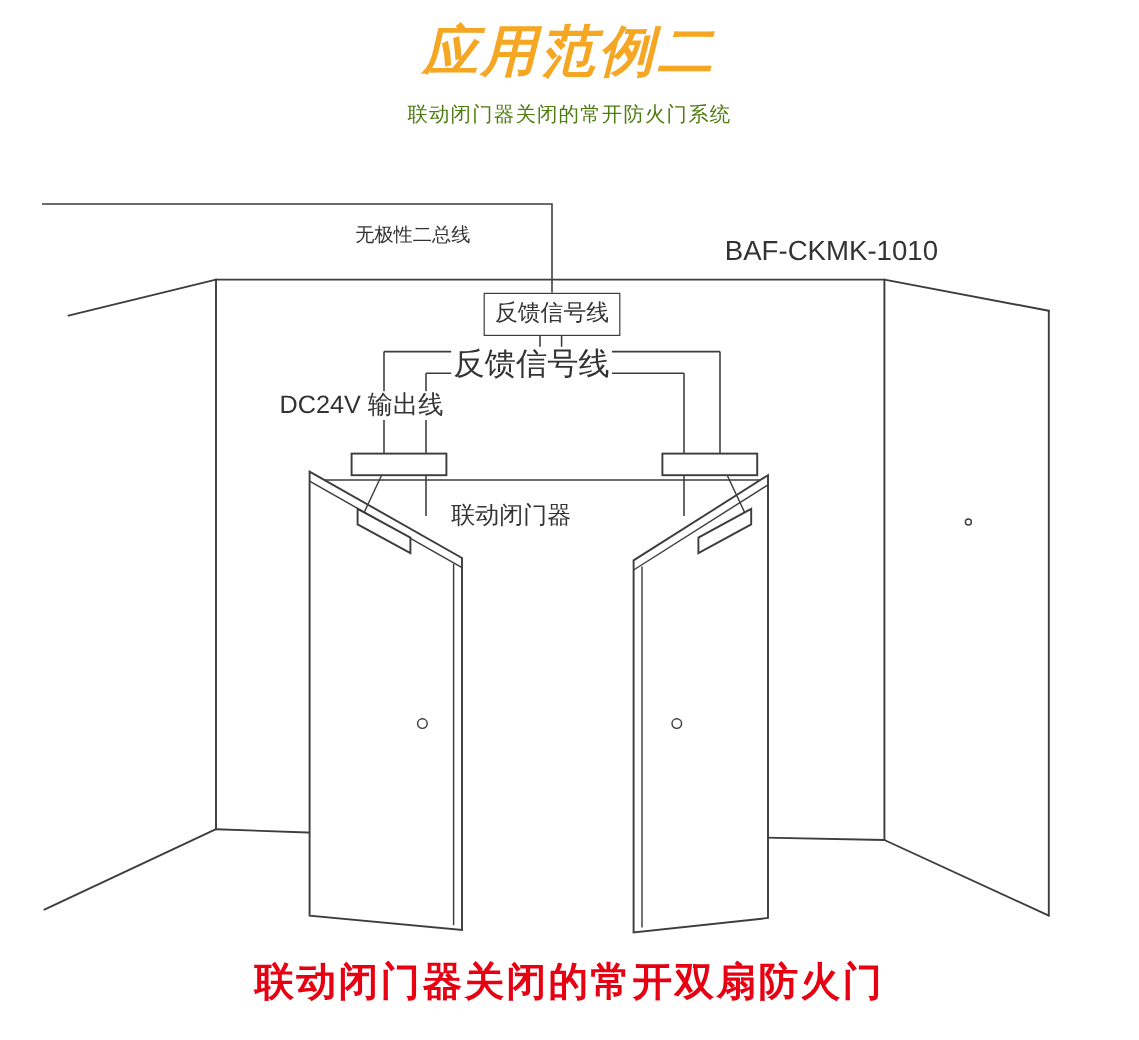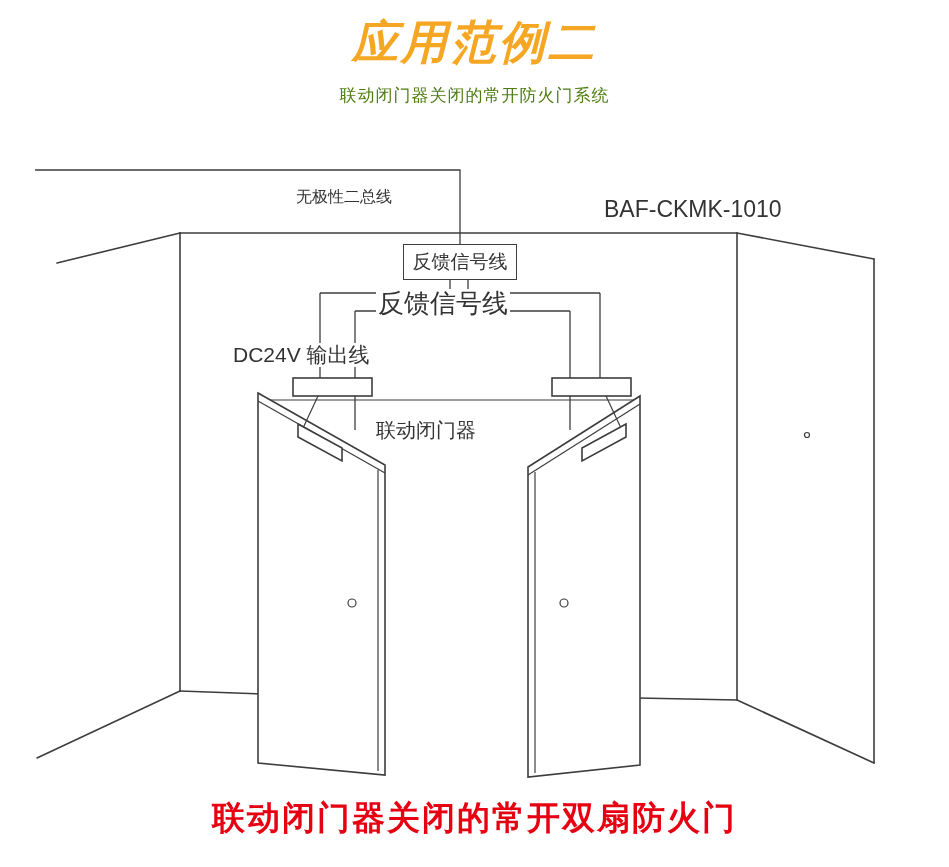--- a/index.html
+++ b/index.html
@@ -48,21 +48,21 @@
     z-index: 2;
     left: 403px; top: 244px;
     width: 112px; height: 34px;
     line-height: 34px;
     text-align: center;
     font-size: 19px;
     border: 1.5px solid #3D3D3D;
     background: #ffffff;
   }
   .lbl-feedback  { left: 376px; top: 289px; font-size: 26px; background:#ffffff; padding: 0 2px; }
-  .lbl-dc24v     { left: 231px; top: 326px; font-size: 21px; background:#ffffff; padding: 0 2px; margin-top: 17px; }
+  .lbl-dc24v     { left: 231px; top: 326px; font-size: 21px; background:#ffffff; padding: 0 2px; }
   .lbl-closer    { left: 374px; top: 419px; font-size: 20px; background:#ffffff; padding: 0 2px; }
   .page-footer {
     left: 0; top: 802px; width: 100%;
     text-align: center;
     font-size: 33px;
     font-weight: bold;
     letter-spacing: 2px;
     color: #E60012;
     font-family: Liberation Mono, monospace;
   }

